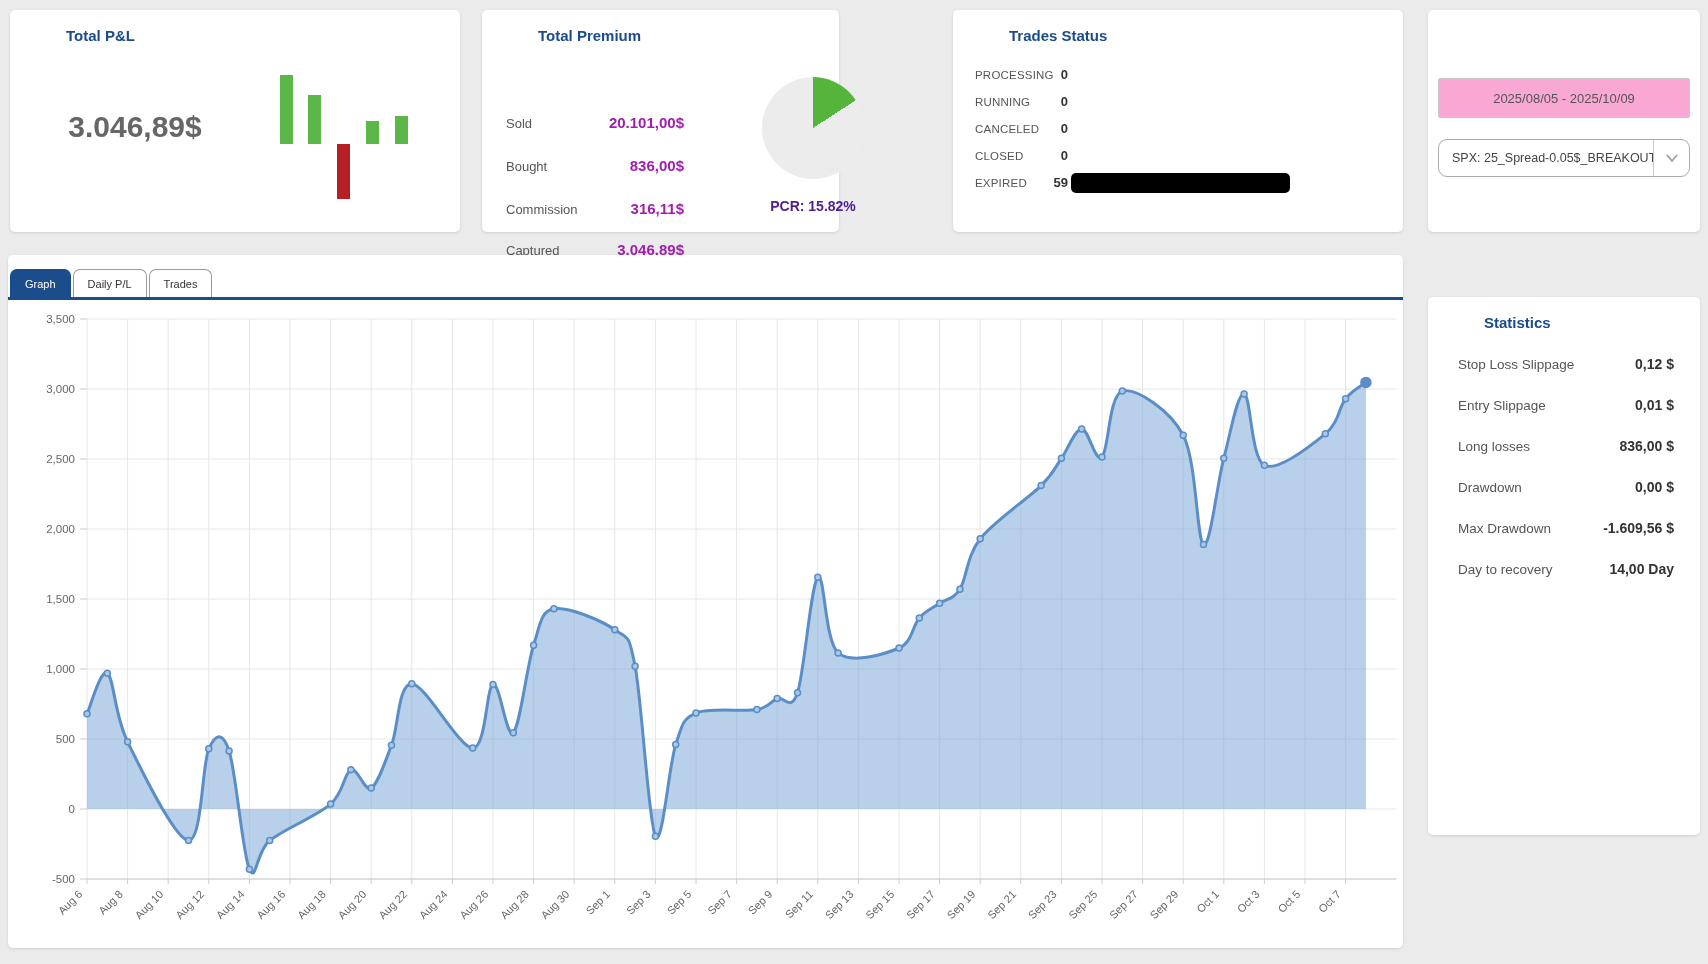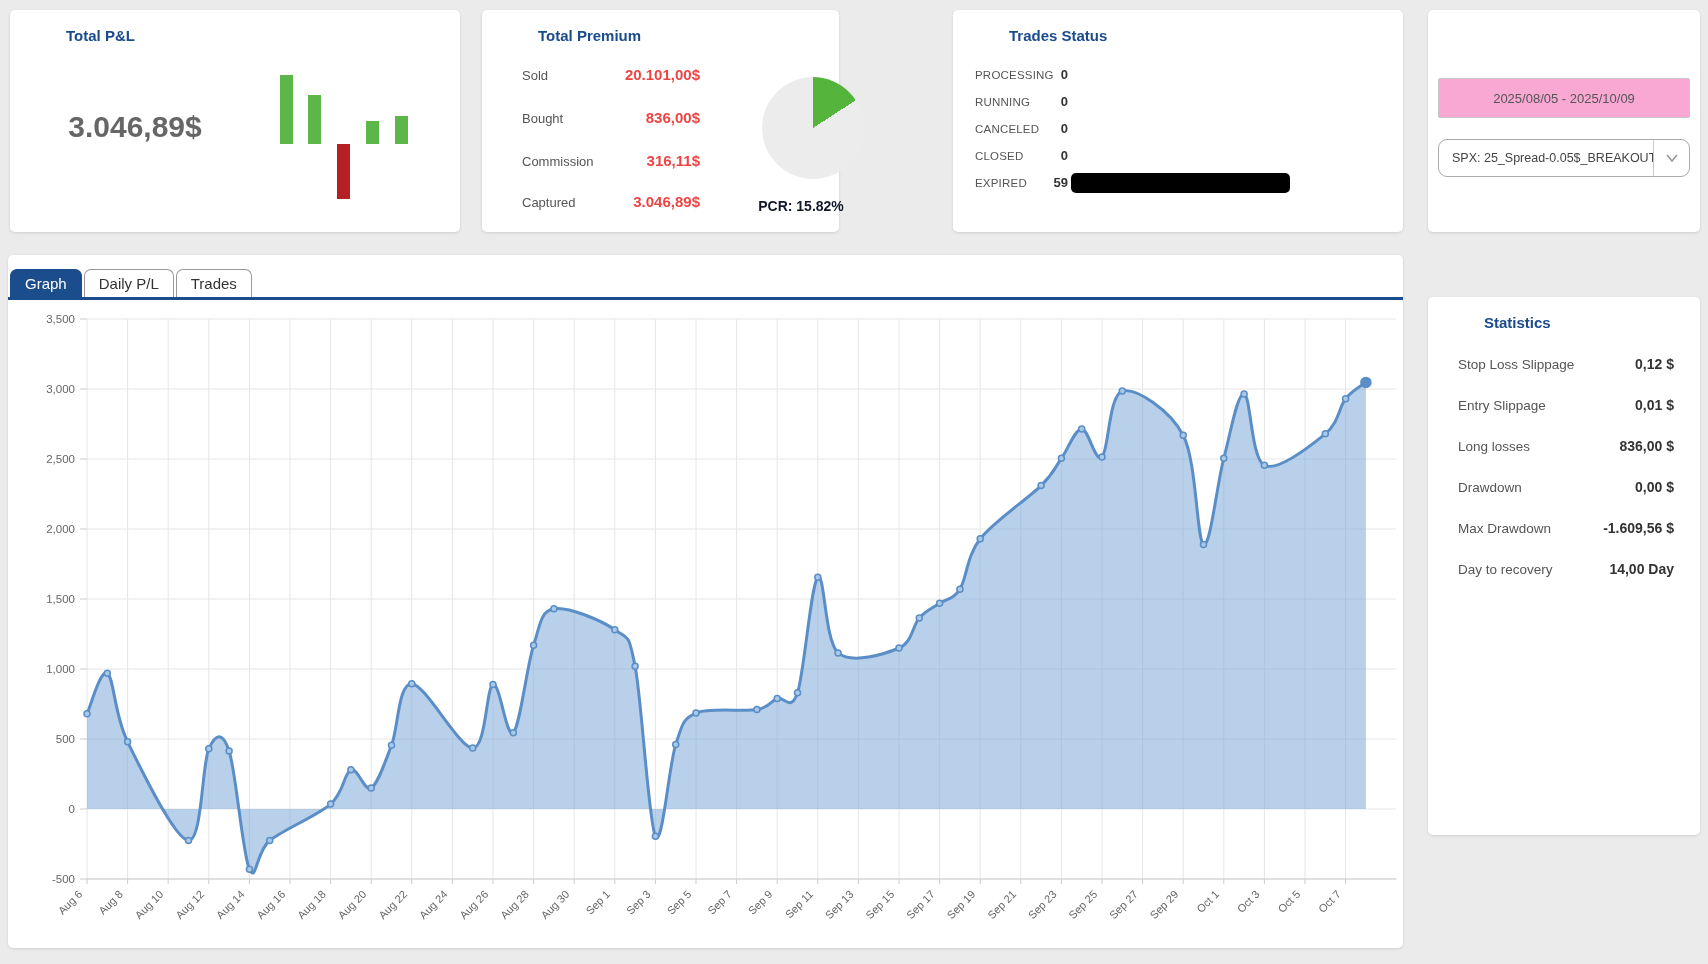--- a/index.html
+++ b/index.html
@@ -8,25 +8,25 @@
   .card-title { position:absolute; left:20px; top:17px; font-size:15px; font-weight:bold; color:#1a4b8c;margin-left:36px; }
 
   
   #card-pl { left:10px; top:10px; width:450px; height:222px; }
   .pl-value { position:absolute; left:20px; top:100px; width:210px; text-align:center; font-size:30px; font-weight:bold; color:#666; }
   .mini-bars { position:absolute; left:260px; top:60px; width:150px; height:145px; }
   .mini-bar { position:absolute; width:13px; }
 
   
   #card-premium { left:482px; top:10px; width:357px; height:222px; }
-  .prem-row { position:absolute; left:40px; width:178px; height:22px; }
+  .prem-row { position:absolute; left:24px; width:178px; height:22px;margin-top:48px; }
   .prem-label { position:absolute; left:0; top:0; font-size:13px; color:#555; }
-  .prem-value { position:absolute; right:0; top:-2px; font-size:15px; font-weight:bold; color:#ef4444; }
+  .prem-value { position:absolute; right:0; top:-2px; font-size:15px; font-weight:bold; color:#a21caf; }
   .pie { position:absolute; left:280px; top:67px; width:102px; height:102px; border-radius:50%; }
-  .pcr-label { position:absolute; left:239px; top:188px; width:160px; text-align:center; font-size:14px; font-weight:bold; color:#0f172a; }
+  .pcr-label { position:absolute; left:251px; top:188px; width:160px; text-align:center; font-size:14px; font-weight:bold; color:#4c1d95; }
 
   
   #card-status { left:953px; top:10px; width:450px; height:222px; }
   .status-rows { position:absolute; left:22px; top:52px; right:10px;text-decoration:underline; }
   .status-row { position:relative; height:27px; }
   .status-label { position:absolute; left:0; top:7px; font-size:11.5px; color:#555; letter-spacing:.2px; }
   .status-count { position:absolute; left:60px; top:5px; width:33px; text-align:right; font-size:13px; font-weight:bold; color:#333; }
   .status-bar { position:absolute; left:96px; top:3px; height:20px; border-radius:5px; }
 
   
@@ -34,21 +34,21 @@
   .date-box { position:absolute; left:10px; top:68px; width:252px; height:40px; border:1px solid #c9c9c9; border-radius:2px; background:#f9a8d4;
               display:flex; align-items:center; justify-content:center; font-size:13px; color:#555; cursor:pointer; }
   .select-box { position:absolute; left:10px; top:129px; width:252px; height:38px; border:1px solid #ababab; border-radius:9px; background:#fff;
               display:flex; align-items:center; font-size:12.5px; color:#444; cursor:pointer; }
   .select-text { flex:1; padding-left:13px; white-space:nowrap; overflow:hidden; }
   .select-caret { width:36px; height:100%; border-left:1px solid #c9c9c9; display:flex; align-items:center; justify-content:center; }
 
   
   #card-chart { left:8px; top:255px; width:1395px; height:693px; }
   .tabs { position:absolute; left:2px; top:14px; height:28px; display:flex; gap:2px; }
-  .tab { height:28px; padding:0 14px; display:flex; align-items:center; font-size:15px; color:#333;
+  .tab { height:28px; padding:0 14px; display:flex; align-items:center; font-size:11px; color:#333;
          border:1px solid #999; border-bottom:none; border-radius:7px 7px 0 0; background:#fff; cursor:pointer; }
   .tab.active { background:#1b4c8c; border-color:#1b4c8c; color:#fff; }
   .tab-line { position:absolute; left:0; top:42px; width:100%; height:2.5px; background:#1b4c8c; }
   #plot { position:absolute; left:0; top:44px; }
 
   
   #card-stats { left:1428px; top:297px; width:272px; height:538px; }
   .stat-rows { position:absolute; left:30px; top:50px; right:26px; }
   .stat-row { position:relative; height:41px; }
   .stat-label { position:absolute; left:0; top:10px; font-size:13.5px; color:#555; }

